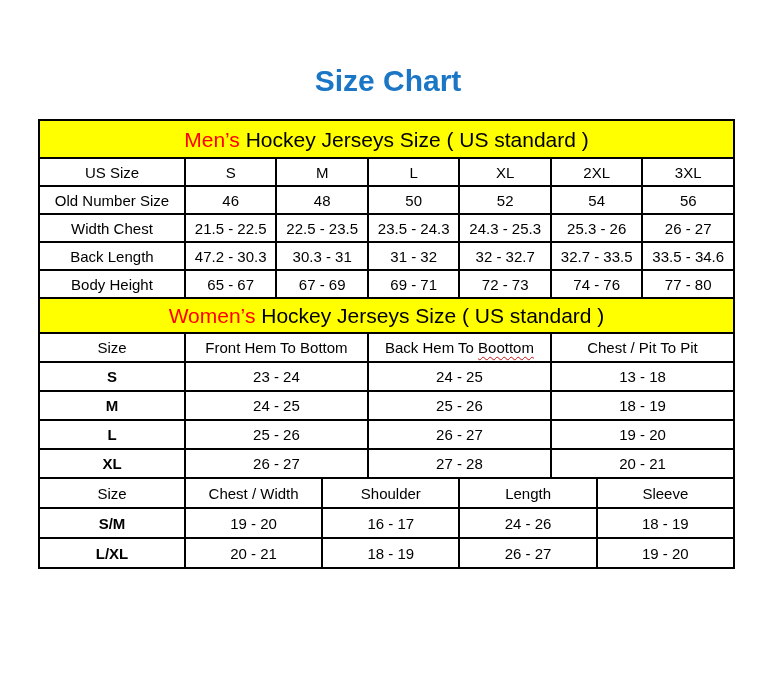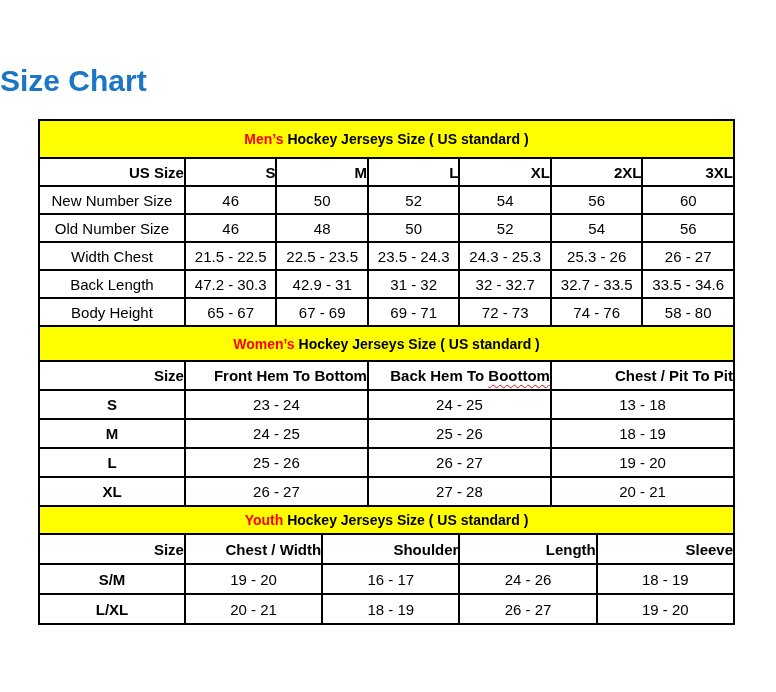--- a/index.html
+++ b/index.html
@@ -5,55 +5,56 @@
   * { box-sizing: border-box; }
   html, body {
     margin: 0; padding: 0;
     width: 776px; height: 692px;
     background: #ffffff;
     font-family: "Liberation Sans", sans-serif;
     color: #000000;
     overflow: hidden;
   }
   .page-title {
+    text-align: center;
     padding-top: 64px;
     font-size: 30px;
     font-weight: bold;
     color: #1B76C6;
   }
   .chart {
     width: 697px;
     margin: 21px 0 0 38px;
   }
   .section + .section { margin-top: -2px; border-radius: 14px; }
   .banner {
     background: #FFFF00;
     border: 2px solid #000000;
     text-align: center;
-    font-weight: bold;
-    font-size: 14px;
+    font-weight: normal;
+    font-size: 21px;
   }
   .mens   .banner { height: 40px; line-height: 37px; }
   .womens .banner { height: 37px; line-height: 34px; }
   .youth  .banner { height: 30px; line-height: 27px; }
   .banner .hl { color: #FF0000; }
   table {
     border-collapse: collapse;
     table-layout: fixed;
     width: 100%;
     margin-top: -2px;
   }
   th, td {
     border: 2px solid #000000;
     text-align: center;
     vertical-align: middle;
     padding: 0;
     font-size: 15px;
   }
-  th { font-weight: bold; text-align: right; }
+  th { font-weight: normal; }
   td { font-weight: normal; }
   col.col-label { width: 21%; }
   .mens   th, .mens   td { height: 28px; }
   .womens th, .womens td { height: 29px; }
   .youth  th, .youth  td { height: 30px; }
   .womens td.row-label, .youth td.row-label { font-weight: bold; }
   .squiggle {
     text-decoration-line: underline;
     text-decoration-style: wavy;
     text-decoration-color: #C81414;
@@ -90,63 +91,54 @@
             <th>S</th>
             <th>M</th>
             <th>L</th>
             <th>XL</th>
             <th>2XL</th>
             <th>3XL</th>
           </tr>
         </thead>
         <tbody>
           <tr>
-            <td class="row-label">New Number Size</td>
-            <td>46</td>
-            <td>50</td>
-            <td>52</td>
-            <td>54</td>
-            <td>56</td>
-            <td>60</td>
-          </tr>
-          <tr>
             <td class="row-label">Old Number Size</td>
             <td>46</td>
             <td>48</td>
             <td>50</td>
             <td>52</td>
             <td>54</td>
             <td>56</td>
           </tr>
           <tr>
             <td class="row-label">Width Chest</td>
             <td>21.5 - 22.5</td>
             <td>22.5 - 23.5</td>
             <td>23.5 - 24.3</td>
             <td>24.3 - 25.3</td>
             <td>25.3 - 26</td>
             <td>26 - 27</td>
           </tr>
           <tr>
             <td class="row-label">Back Length</td>
             <td>47.2 - 30.3</td>
-            <td>42.9 - 31</td>
+            <td>30.3 - 31</td>
             <td>31 - 32</td>
             <td>32 - 32.7</td>
             <td>32.7 - 33.5</td>
             <td>33.5 - 34.6</td>
           </tr>
           <tr>
             <td class="row-label">Body Height</td>
             <td>65 - 67</td>
             <td>67 - 69</td>
             <td>69 - 71</td>
             <td>72 - 73</td>
             <td>74 - 76</td>
-            <td>58 - 80</td>
+            <td>77 - 80</td>
           </tr>
         </tbody>
       </table>
   </div>
 
   <div class="section womens">
     <div class="banner">
       <span class="hl">Women’s</span><span> Hockey Jerseys Size ( US standard )</span>
     </div>
     <table>
@@ -187,23 +179,20 @@
             <td class="row-label">XL</td>
             <td>26 - 27</td>
             <td>27 - 28</td>
             <td>20 - 21</td>
           </tr>
         </tbody>
       </table>
   </div>
 
   <div class="section youth">
-    <div class="banner">
-      <span class="hl">Youth</span><span> Hockey Jerseys Size ( US standard )</span>
-    </div>
     <table>
         <colgroup>
           <col class="col-label">
           <col class="col-data">
           <col class="col-data">
           <col class="col-data">
           <col class="col-data">
         </colgroup>
         <thead>
           <tr>

